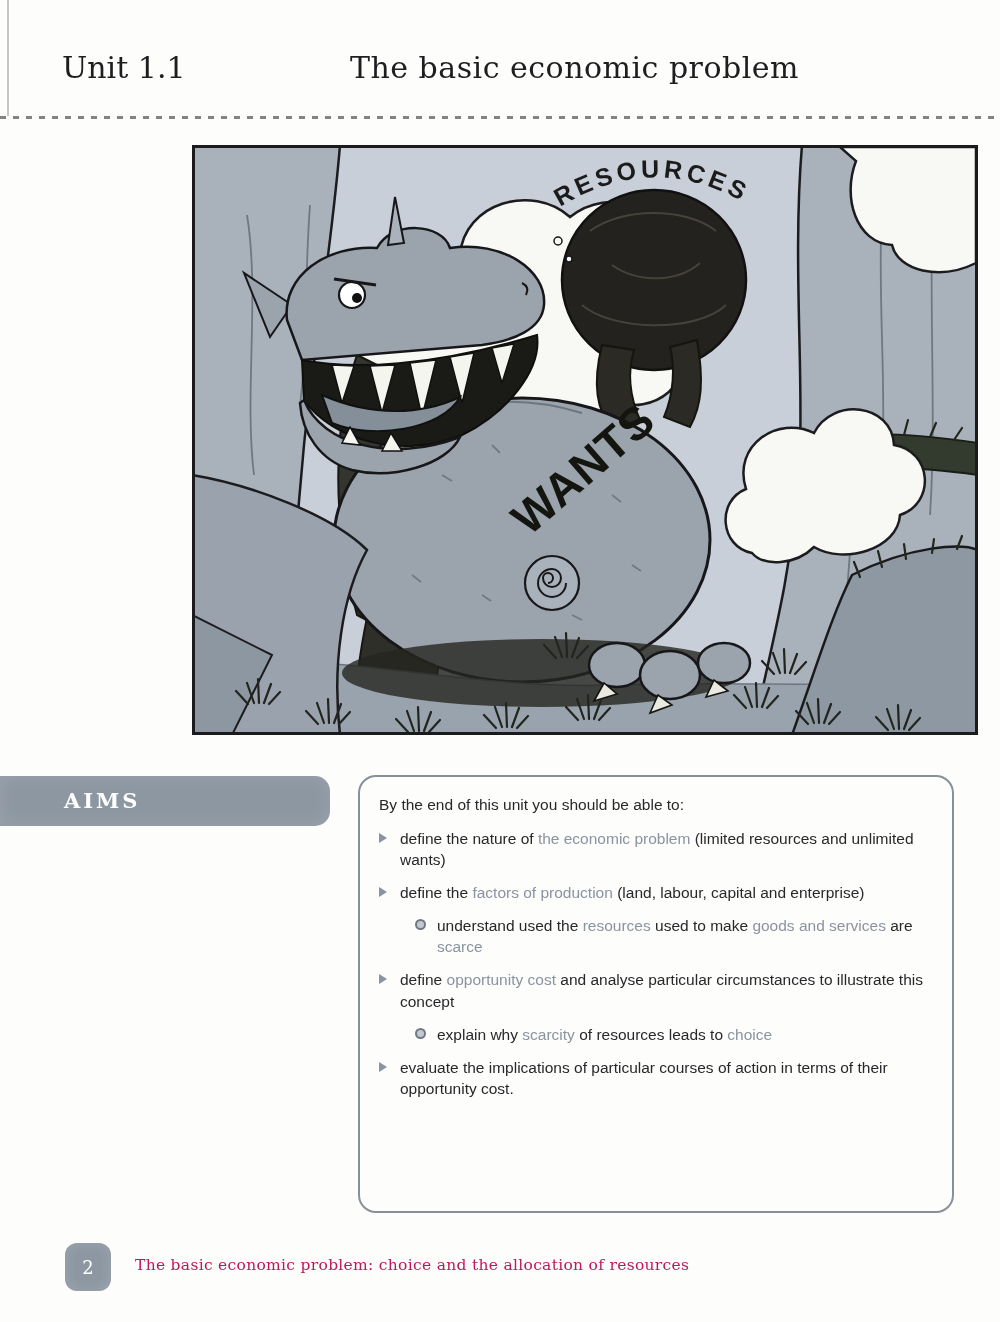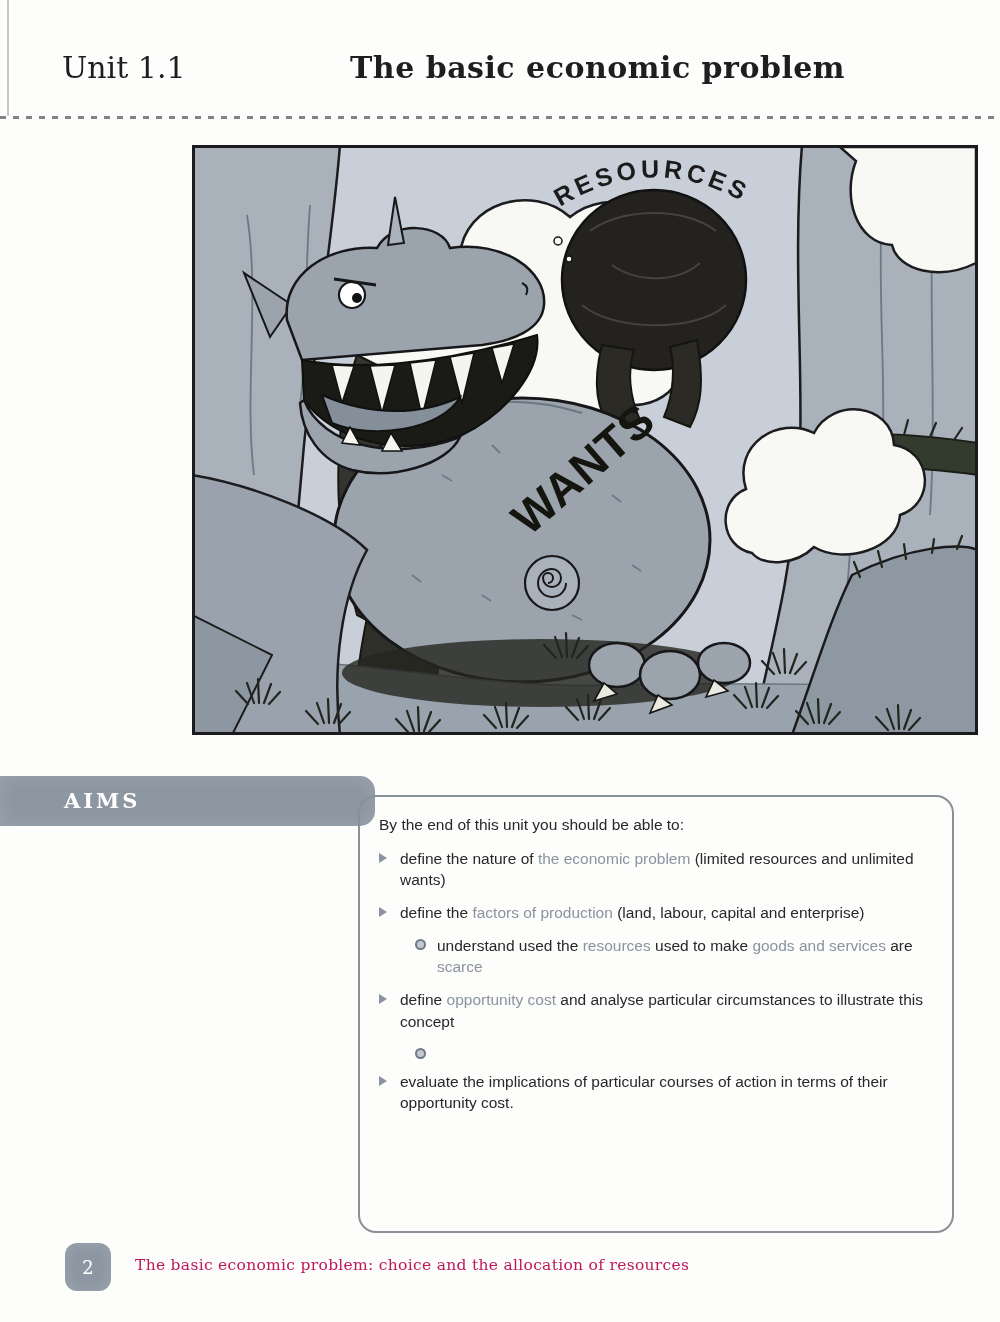--- a/index.html
+++ b/index.html
@@ -3,37 +3,37 @@
 <meta charset="utf-8">
 <style>
   html,body{margin:0;padding:0;background:#e9e9e9;}
   .page{position:relative;width:1000px;height:1322px;margin:0 auto;background:#fdfdfb;overflow:hidden;
         font-family:"Liberation Sans",sans-serif;color:#28282b;}
 
   
   .unit-label{position:absolute;left:62px;top:50px;font-family:"DejaVu Serif",serif;
               font-weight:normal;font-size:30px;color:#1e1e21;}
   .page-title{position:absolute;left:350px;top:50px;font-family:"DejaVu Serif",serif;
-              font-weight:bold;font-size:30px;color:#1e1e21;letter-spacing:.5px;}
+              font-weight:normal;font-size:30px;color:#1e1e21;letter-spacing:.5px;}
   .dashed-rule{position:absolute;left:0;top:116px;width:1000px;height:3px;
                background:repeating-linear-gradient(90deg,#5a5a5c 0 6px,transparent 6px 13px);opacity:.75;}
   .scan-edge{position:absolute;left:7px;top:0;width:2px;height:116px;background:#a9a9ab;opacity:.65;}
 
   
   .figure{position:absolute;left:192px;top:145px;width:786px;height:590px;}
   .figure svg{display:block;}
 
   
-  .aims-bar{position:absolute;left:0;top:776px;width:375px;height:50px;background:#8d97a2;
+  .aims-bar{position:absolute;left:0;top:776px;width:330px;height:50px;background:#8d97a2;
             border-radius:0 15px 15px 0;color:#fff;font-family:"DejaVu Serif",serif;font-weight:bold;
             font-size:21px;letter-spacing:3px;line-height:50px;padding-left:64px;box-sizing:border-box;
             box-shadow:inset 0 0 18px rgba(255,255,255,.12);}
   .aims-box{position:absolute;left:358px;top:775px;width:596px;height:438px;border:2px solid #8a9098;
             border-radius:18px;box-sizing:border-box;padding:17px 24px 0 19px;
-            font-size:15.5px;line-height:1.36;color:#28282b;overflow:hidden;margin-top:20px;}
+            font-size:15.5px;line-height:1.36;color:#28282b;overflow:hidden;}
   .aims-intro{margin:0 0 13px 0;}
   .aim-item{display:flex;margin-bottom:12px;align-items:flex-start;}
   .aim-item.dot{margin-left:36px;}
   .bullet{flex:0 0 auto;}
   .bullet.arrow{width:0;height:0;border-left:8px solid #8a93a0;border-top:5px solid transparent;
                 border-bottom:5px solid transparent;margin:5px 13px 0 0;}
   .bullet.dot{width:7px;height:7px;border-radius:50%;border:2.5px solid #6f7residue986;border:2.5px solid #6f7986;
               background:#c4c9d0;margin:4px 11px 0 0;}
   .hl{color:#8a93a0;}
 
@@ -204,20 +204,21 @@
         <div class="aim-item dot">
           <span class="bullet dot"></span>
           <span class="aim-text"><span>understand used the </span><span class="hl">resources</span><span> used to make </span><span class="hl">goods and services</span><span> are </span><span class="hl">scarce</span></span>
         </div>
         <div class="aim-item arrow">
           <span class="bullet arrow"></span>
           <span class="aim-text"><span>define </span><span class="hl">opportunity cost</span><span> and analyse particular circumstances to illustrate this concept</span></span>
         </div>
         <div class="aim-item dot">
           <span class="bullet dot"></span>
+          <span class="aim-text"><span>explain why </span><span class="hl">scarcity</span><span> of resources leads to </span><span class="hl">choice</span></span>
         </div>
         <div class="aim-item arrow">
           <span class="bullet arrow"></span>
           <span class="aim-text"><span>evaluate the implications of particular courses of action in terms of their opportunity cost.</span></span>
         </div>
       </div>
   </div>
 
   <div class="page-num-box">
     <span>2</span>

